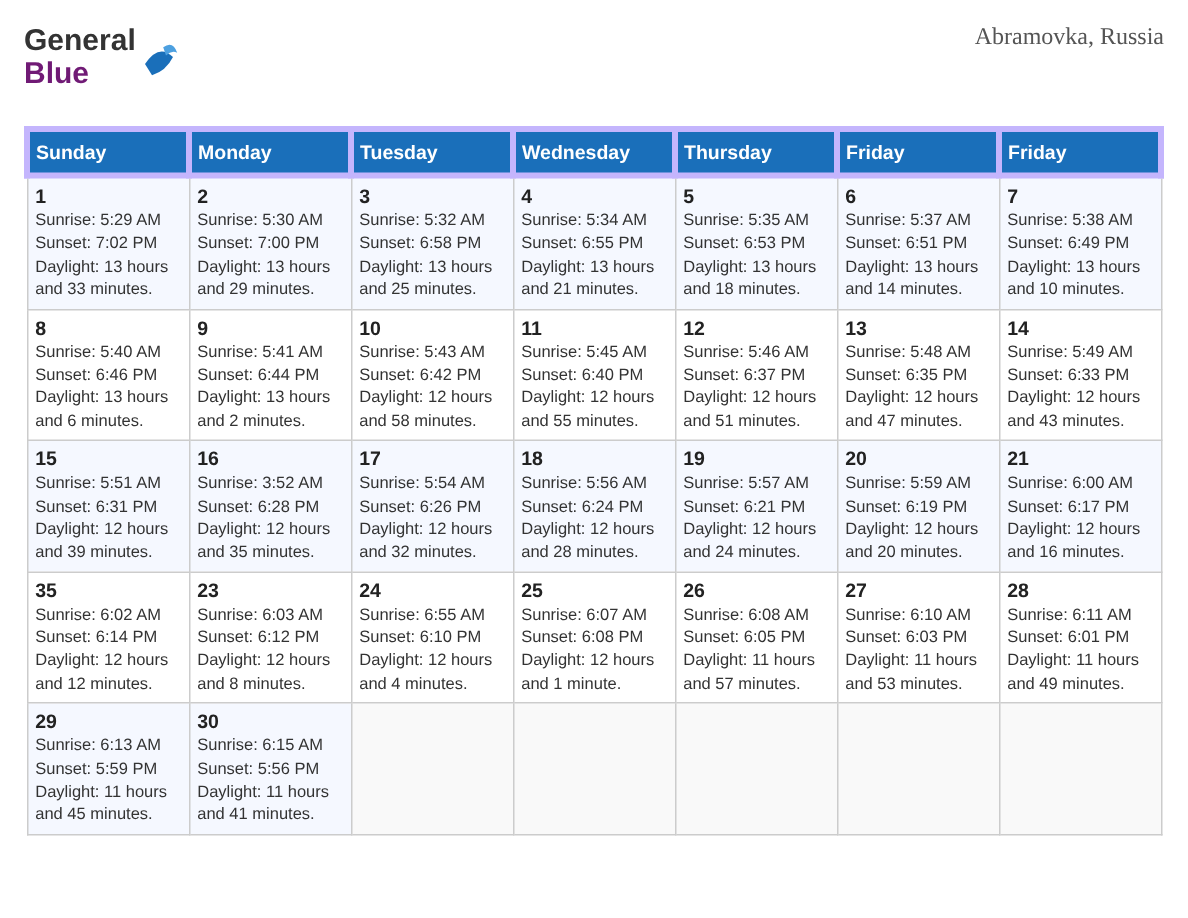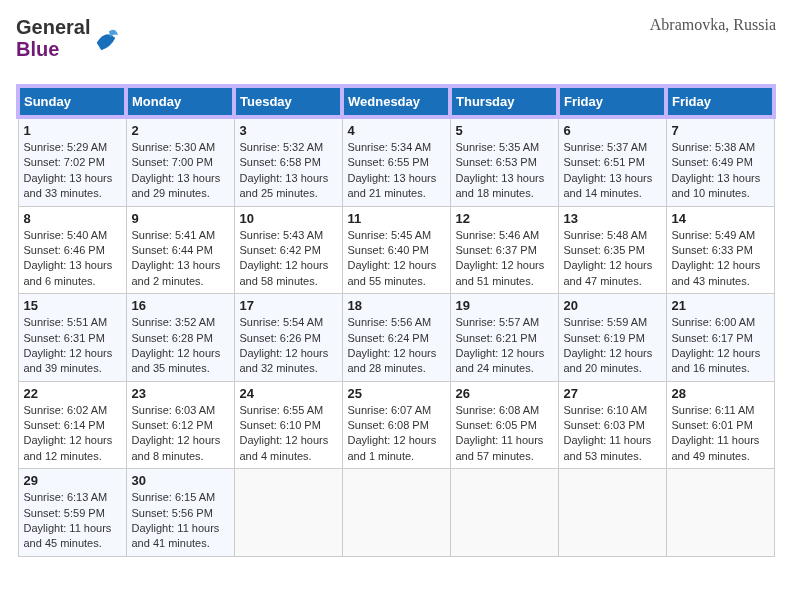--- a/index.html
+++ b/index.html
@@ -275,21 +275,21 @@
         <td>
           <span class="day-num">21</span>
           <div class="day-info">Sunrise: 6:00 AM
 Sunset: 6:17 PM
 Daylight: 12 hours
 and 16 minutes.</div>
         </td>
       </tr>
       <tr>
         <td>
-          <span class="day-num">22</span>
+          <span class="day-num">35</span>
           <div class="day-info">Sunrise: 6:02 AM
 Sunset: 6:14 PM
 Daylight: 12 hours
 and 12 minutes.</div>
         </td>
         <td>
           <span class="day-num">23</span>
           <div class="day-info">Sunrise: 6:03 AM
 Sunset: 6:12 PM
 Daylight: 12 hours

